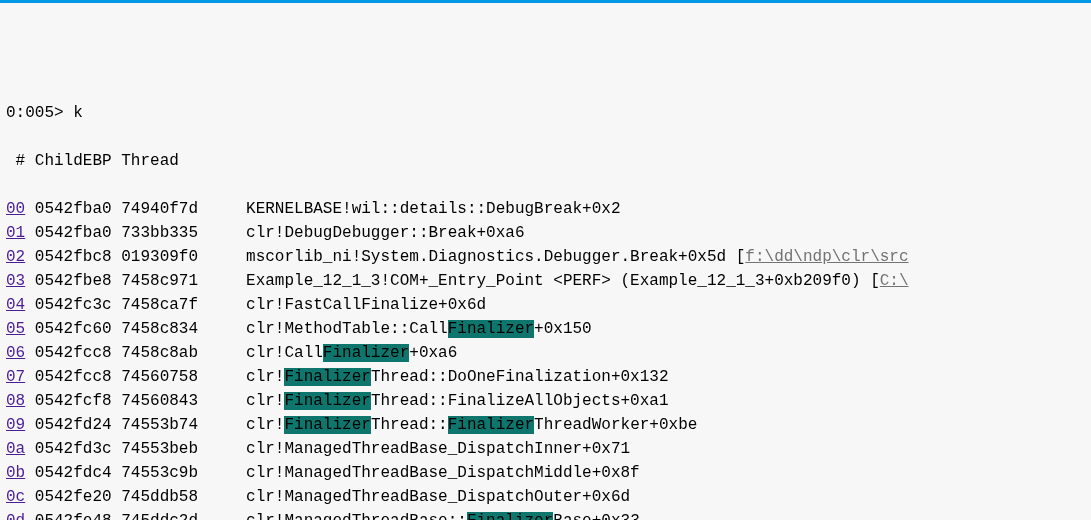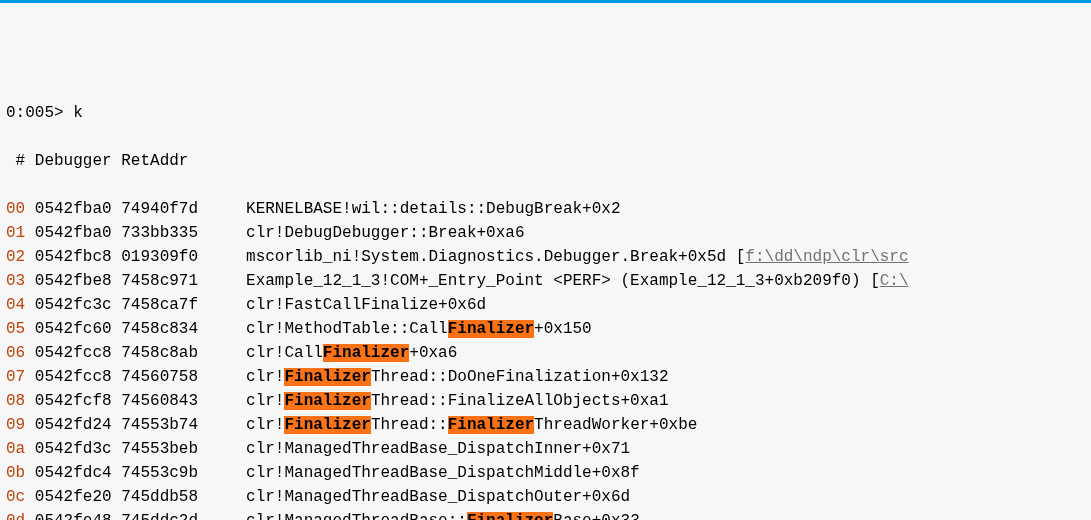--- a/index.html
+++ b/index.html
@@ -11,36 +11,36 @@
     color: #000;
     width: 1091px;
     height: 520px;
     overflow: hidden;
     border-top: 3px solid #0099e5;
     padding: 2px 6px;
     white-space: pre;
   }
   .row { display: block; }
   .idx {
-    color: #c2410c;
+    color: #4c1d95;
+    text-decoration: underline;
     display: inline;
     text-align: right;
   }
   .srclink {
     color: #737373;
     text-decoration: underline;
   }
   .hl {
-    background: #f97316;
-    font-weight: bold;
+    background: #0f766e;
   }
 </style>
 </head>
 <body>
 
 
 
 <span class="row">0:005&gt; k</span>
-<span class="row"> # Debugger RetAddr  </span>
+<span class="row"> # ChildEBP Thread  </span>
 <div id="stack-rows"><span class="row"><span class="idx">00</span><span> 0542fba0 74940f7d     </span><span>KERNELBASE!wil::details::DebugBreak+0x2</span></span><span class="row"><span class="idx">01</span><span> 0542fba0 733bb335     </span><span>clr!DebugDebugger::Break+0xa6</span></span><span class="row"><span class="idx">02</span><span> 0542fbc8 019309f0     </span><span>mscorlib_ni!System.Diagnostics.Debugger.Break+0x5d [</span><span class="srclink">f:\dd\ndp\clr\src</span></span><span class="row"><span class="idx">03</span><span> 0542fbe8 7458c971     </span><span>Example_12_1_3!COM+_Entry_Point &lt;PERF&gt; (Example_12_1_3+0xb209f0) [</span><span class="srclink">C:\</span></span><span class="row"><span class="idx">04</span><span> 0542fc3c 7458ca7f     </span><span>clr!FastCallFinalize+0x6d</span></span><span class="row"><span class="idx">05</span><span> 0542fc60 7458c834     </span><span>clr!MethodTable::Call</span><span class="hl">Finalizer</span><span>+0x150</span></span><span class="row"><span class="idx">06</span><span> 0542fcc8 7458c8ab     </span><span>clr!Call</span><span class="hl">Finalizer</span><span>+0xa6</span></span><span class="row"><span class="idx">07</span><span> 0542fcc8 74560758     </span><span>clr!</span><span class="hl">Finalizer</span><span>Thread::DoOneFinalization+0x132</span></span><span class="row"><span class="idx">08</span><span> 0542fcf8 74560843     </span><span>clr!</span><span class="hl">Finalizer</span><span>Thread::FinalizeAllObjects+0xa1</span></span><span class="row"><span class="idx">09</span><span> 0542fd24 74553b74     </span><span>clr!</span><span class="hl">Finalizer</span><span>Thread::</span><span class="hl">Finalizer</span><span>ThreadWorker+0xbe</span></span><span class="row"><span class="idx">0a</span><span> 0542fd3c 74553beb     </span><span>clr!ManagedThreadBase_DispatchInner+0x71</span></span><span class="row"><span class="idx">0b</span><span> 0542fdc4 74553c9b     </span><span>clr!ManagedThreadBase_DispatchMiddle+0x8f</span></span><span class="row"><span class="idx">0c</span><span> 0542fe20 745ddb58     </span><span>clr!ManagedThreadBase_DispatchOuter+0x6d</span></span><span class="row"><span class="idx">0d</span><span> 0542fe48 745ddc2d     </span><span>clr!ManagedThreadBase::</span><span class="hl">Finalizer</span><span>Base+0x33</span></span></div>
 
 
 
 
 </body></html>

